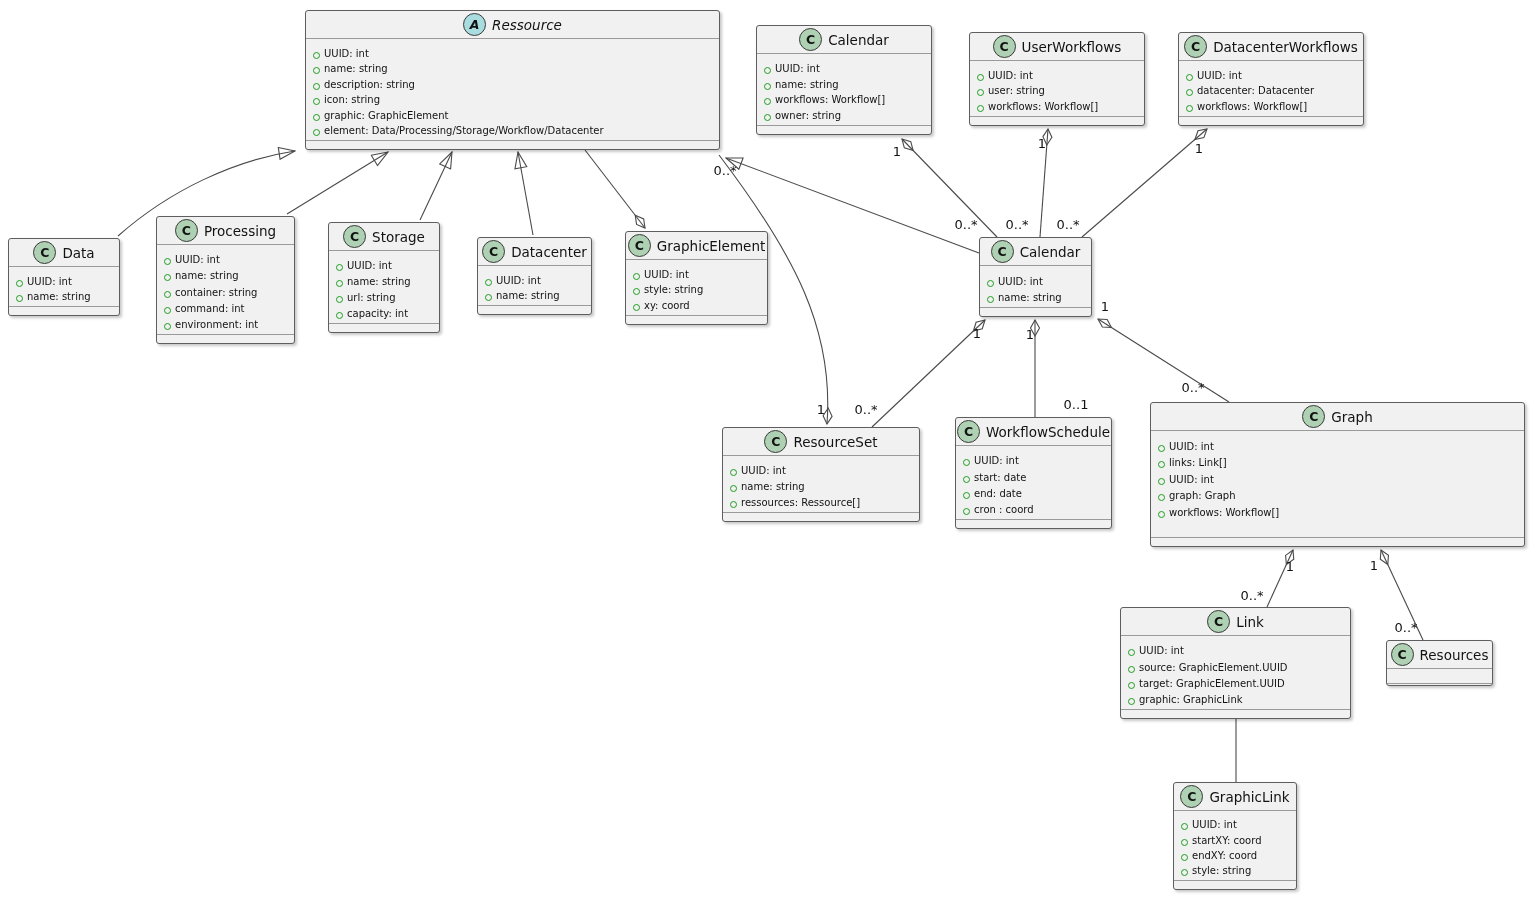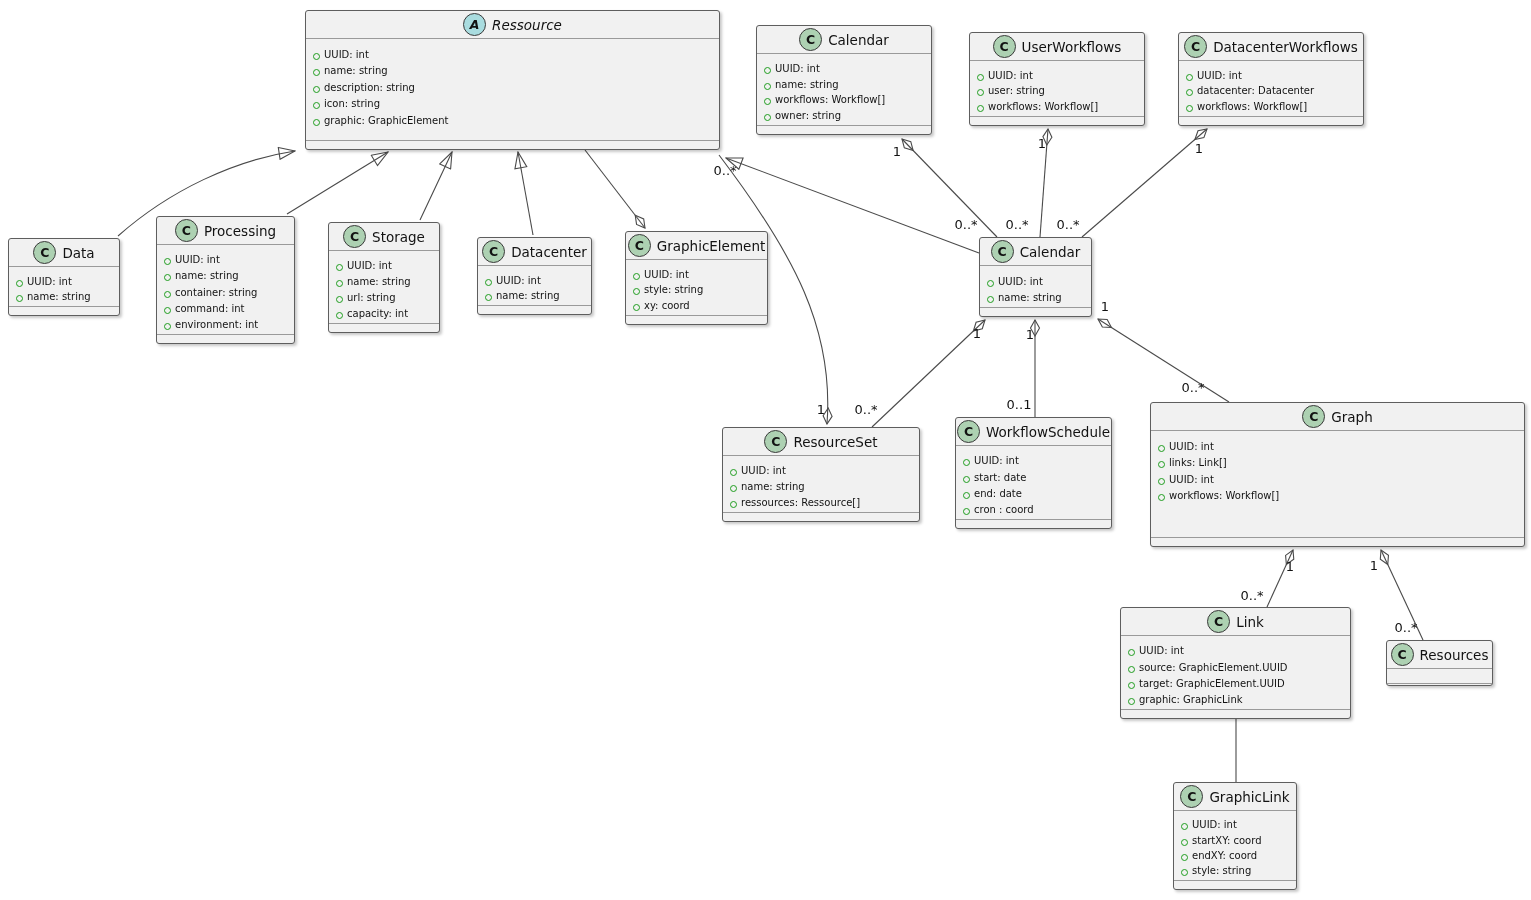--- a/index.html
+++ b/index.html
@@ -77,20 +77,24 @@
             <span>description: string</span>
           </div>
           <div class="attr-row">
             <span class="bullet"></span>
             <span>icon: string</span>
           </div>
           <div class="attr-row">
             <span class="bullet"></span>
             <span>graphic: GraphicElement</span>
           </div>
+          <div class="attr-row">
+            <span class="bullet"></span>
+            <span>element: Data/Processing/Storage/Workflow/Datacenter</span>
+          </div>
         </div>
         <div class="methods"></div>
       </div>
       <div class="class-box" style="left: 756px; top: 25px; width: 176px; height: 110px;">
         <div class="class-title">
           <span class="spot spot-class">C</span>
           <span class="class-name">Calendar</span>
         </div>
         <div class="attrs">
           <div class="attr-row">
@@ -336,20 +340,24 @@
             <span class="bullet"></span>
             <span>UUID: int</span>
           </div>
           <div class="attr-row">
             <span class="bullet"></span>
             <span>links: Link[]</span>
           </div>
           <div class="attr-row">
             <span class="bullet"></span>
             <span>UUID: int</span>
+          </div>
+          <div class="attr-row">
+            <span class="bullet"></span>
+            <span>graph: Graph</span>
           </div>
           <div class="attr-row">
             <span class="bullet"></span>
             <span>workflows: Workflow[]</span>
           </div>
         </div>
         <div class="methods"></div>
       </div>
       <div class="class-box" style="left: 1120px; top: 607px; width: 231px; height: 112px;">
         <div class="class-title">
@@ -415,21 +423,21 @@
       <span class="mult" style="left: 966px; top: 224px;">0..*</span>
       <span class="mult" style="left: 1042px; top: 143px;">1</span>
       <span class="mult" style="left: 1017px; top: 224px;">0..*</span>
       <span class="mult" style="left: 1199px; top: 148px;">1</span>
       <span class="mult" style="left: 1068px; top: 224px;">0..*</span>
       <span class="mult" style="left: 821px; top: 409px;">1</span>
       <span class="mult" style="left: 725px; top: 170px;">0..*</span>
       <span class="mult" style="left: 977px; top: 333px;">1</span>
       <span class="mult" style="left: 866px; top: 409px;">0..*</span>
       <span class="mult" style="left: 1030px; top: 334px;">1</span>
-      <span class="mult" style="left: 1019px; top: 404px;">0..1</span>
+      <span class="mult" style="left: 1076px; top: 404px;">0..1</span>
       <span class="mult" style="left: 1105px; top: 306px;">1</span>
       <span class="mult" style="left: 1193px; top: 387px;">0..*</span>
       <span class="mult" style="left: 1290px; top: 566px;">1</span>
       <span class="mult" style="left: 1252px; top: 595px;">0..*</span>
       <span class="mult" style="left: 1374px; top: 565px;">1</span>
       <span class="mult" style="left: 1406px; top: 627px;">0..*</span>
     </div>
 </div>
 
 </body></html>

